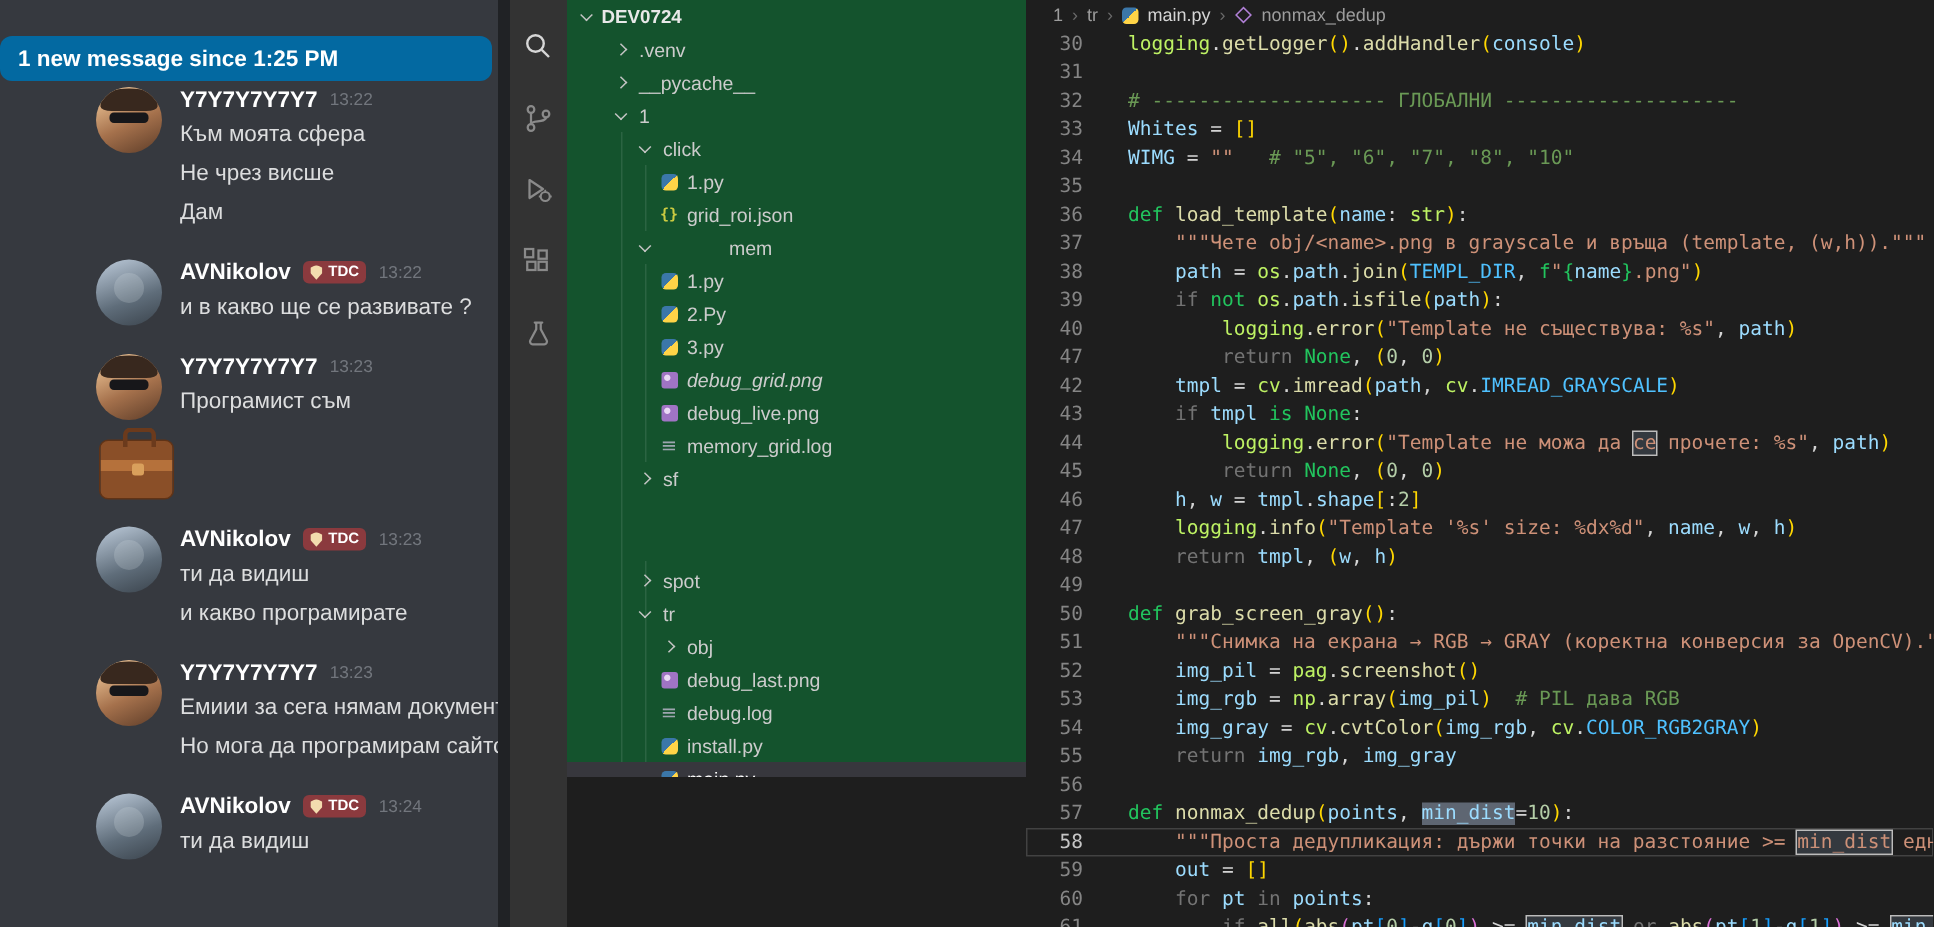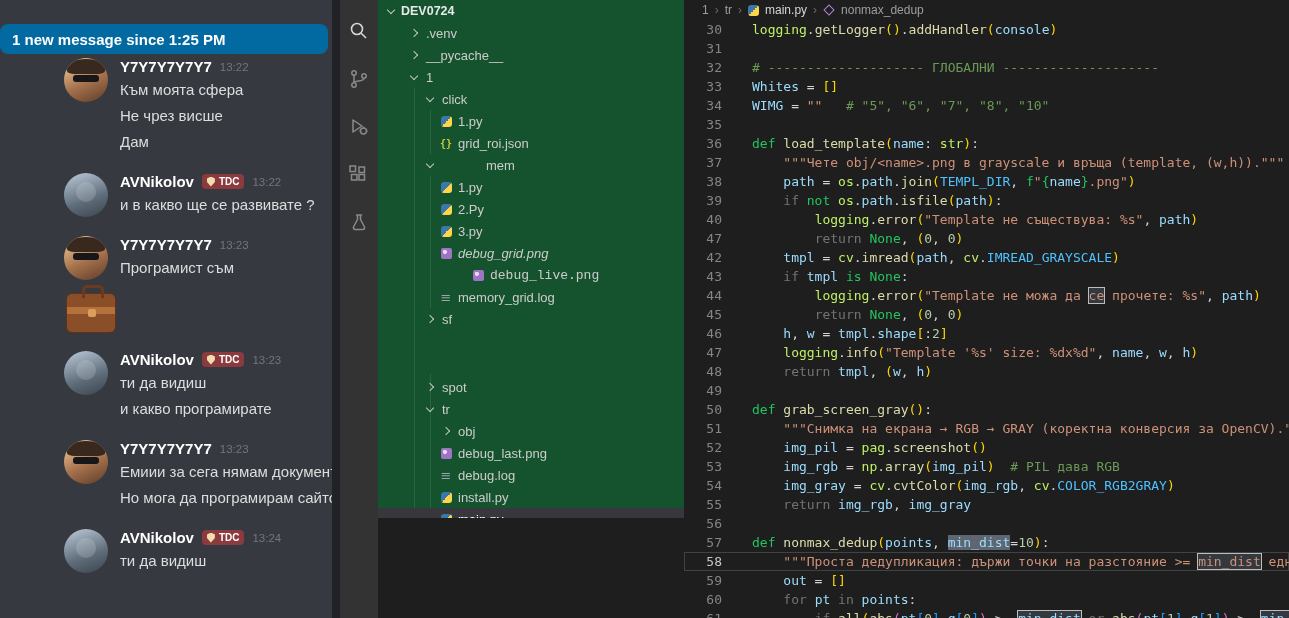--- a/index.html
+++ b/index.html
@@ -253,21 +253,21 @@
             <span class="fi-py"></span>
           </span>
           <span class="tlabel">3.py</span>
         </div>
         <div class="row" style="padding-left: 60px; font-style: italic;">
           <span class="slot">
             <span class="fi-png"></span>
           </span>
           <span class="tlabel">debug_grid.png</span>
         </div>
-        <div class="row" style="padding-left: 92px; font-family: Liberation Mono, monospace;">
+        <div class="row" style="padding-left: 60px;">
           <span class="slot">
             <span class="fi-png"></span>
           </span>
           <span class="tlabel">debug_live.png</span>
         </div>
         <div class="row" style="padding-left: 60px;">
           <span class="slot">
             <span class="fi-log">≡</span>
           </span>
           <span class="tlabel">memory_grid.log</span>

